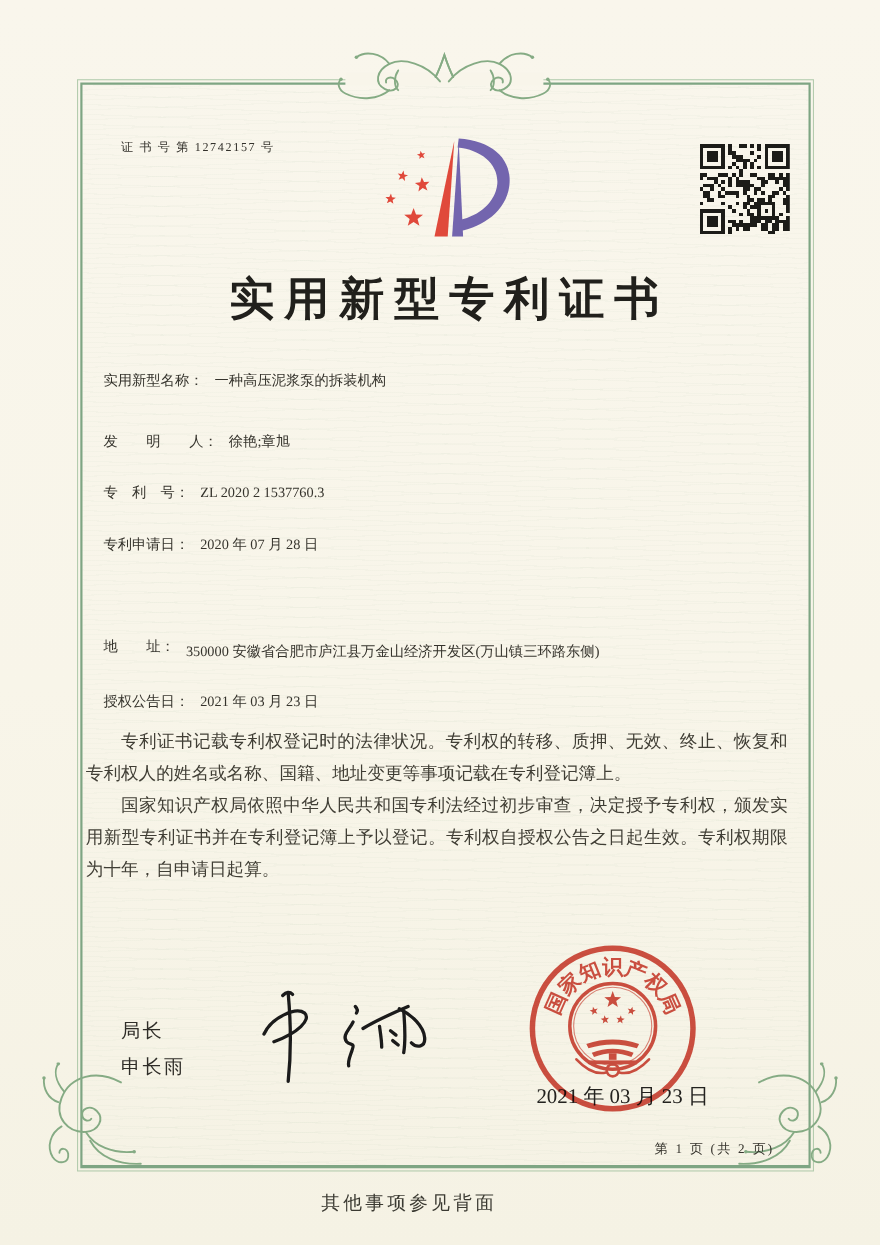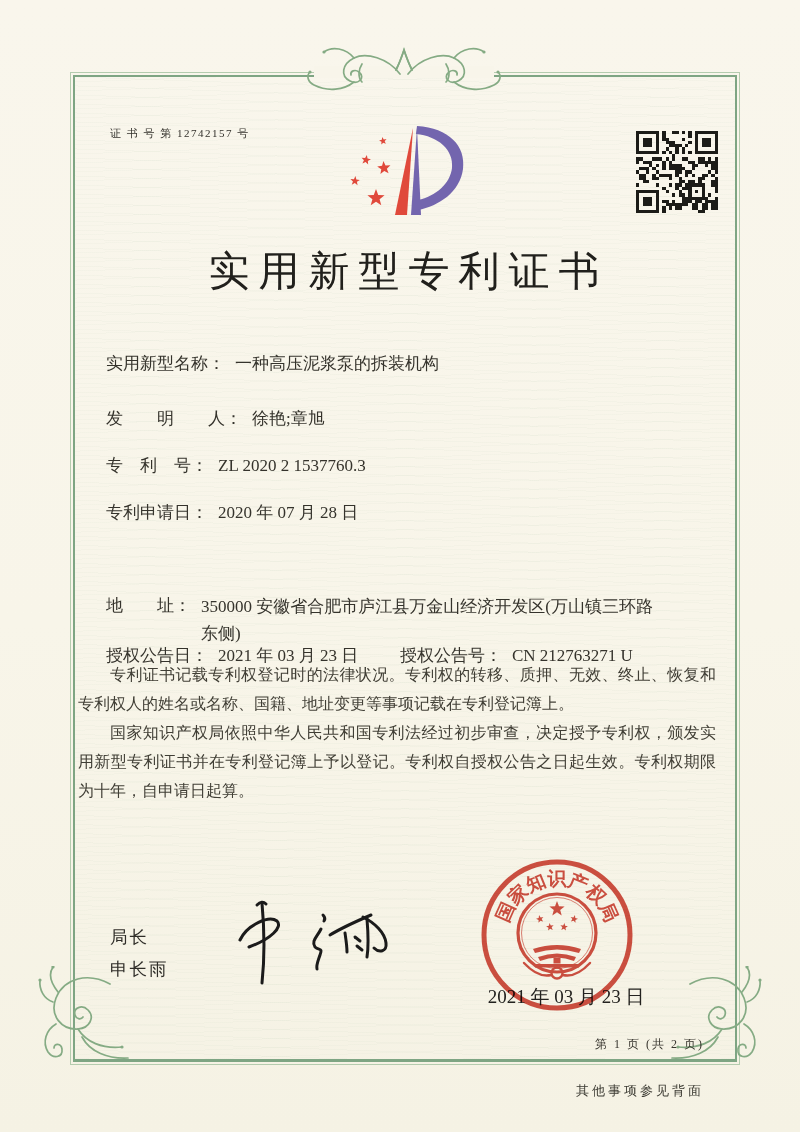--- a/index.html
+++ b/index.html
@@ -17,41 +17,41 @@
     background-image:
       repeating-linear-gradient(2deg, rgba(150,180,150,0.05) 0 1px, transparent 1px 9px),
       repeating-linear-gradient(-2deg, rgba(150,180,150,0.045) 0 1px, transparent 1px 9px);
   }
   
   .cert-no{position:absolute;left:110px;top:126px;font-size:11px;letter-spacing:1.5px;color:#33312b;text-align:center;}
   .logo{position:absolute;left:337px;top:112px;width:138px;height:122px;}
   .qr{position:absolute;left:636px;top:131px;width:82px;height:82px;shape-rendering:crispEdges;}
   .title{
     position:absolute;left:70px;top:244px;width:668px;text-align:center;
-    font-size:41px;font-weight:normal;letter-spacing:9px;text-indent:9px;color:#21201c;
+    font-size:41px;font-weight:bold;letter-spacing:9px;text-indent:9px;color:#21201c;
   }
   
-  .row{position:absolute;left:106px;width:606px;font-size:17px;white-space:nowrap;color:#35332c;margin-top:15px;}
+  .row{position:absolute;left:94px;width:606px;font-size:13px;white-space:nowrap;color:#35332c;}
   .fvalue{margin-left:10px;}
   .row-address{white-space:normal;}
   .row-address .fvalue{display:inline-block;vertical-align:top;width:452px;line-height:26.5px;margin-left:10px;}
   .grant-no-pair{position:absolute;left:294px;top:0;}
   
   .body-text{position:absolute;left:78px;top:660px;width:638px;font-size:16px;line-height:29px;text-align:justify;color:#403e35;}
   .body-text p{margin:0;text-indent:2em;}
   
   .signer{position:absolute;left:110px;top:921px;font-size:17.5px;line-height:32px;letter-spacing:2px;color:#2f2d28;}
   .signature-svg{position:absolute;left:235px;top:895px;width:170px;height:100px;}
   .sig-stroke{fill:none;stroke:#1b1b1b;stroke-width:3;stroke-linecap:round;stroke-linejoin:round;}
   .seal-date{position:absolute;left:480px;top:984px;width:172px;text-align:center;font-size:19px;color:#23221f;z-index:1;}
   .seal-svg{position:absolute;left:477px;top:857px;width:160px;height:158px;z-index:2;mix-blend-mode:multiply;opacity:.93;}
   .seal-char{font-size:19px;font-weight:bold;fill:#cf4538;text-anchor:middle;font-family:"Liberation Serif","DejaVu Serif",serif;}
   
   .page-info{position:absolute;left:40px;top:1036px;width:664px;text-align:right;font-size:12px;letter-spacing:2px;color:#37352e;}
-  .back-note{position:absolute;left:40px;top:1082px;width:664px;text-align:right;font-size:13px;letter-spacing:3px;color:#3b3a32;}
+  .back-note{position:absolute;left:40px;top:1082px;width:664px;text-align:center;font-size:17px;letter-spacing:3px;color:#3b3a32;}
   
   .orn{position:absolute;}
   .orn-top{left:300px;top:40px;width:208px;height:62px;}
   .orn-bl{left:36px;top:966px;width:104px;height:104px;}
   .orn-br{left:660px;top:966px;width:104px;height:104px;transform:scaleX(-1);}
   .orn-stroke{fill:none;stroke:#85ab84;stroke-width:1.7;stroke-linecap:round;}
   .orn-dot{fill:#85ab84;stroke:none;}
 </style>
 </head>
 <body>
@@ -429,23 +429,20 @@
     <span class="flabel">专　利　号：</span><span class="fvalue">ZL 2020 2 1537760.3</span>
   </div>
   <div class="row" style="top:486px">
     <span class="flabel">专利申请日：</span><span class="fvalue">2020 年 07 月 28 日</span>
   </div>
   <div class="row row-address" style="top:579px">
     <span class="flabel">地　　址：</span><span class="fvalue">350000 安徽省合肥市庐江县万金山经济开发区(万山镇三环路东侧)</span>
   </div>
   <div class="row" style="top:629px">
     <span class="flabel">授权公告日：</span><span class="fvalue">2021 年 03 月 23 日</span>
-    <span class="grant-no-pair">
-      <span class="flabel">授权公告号：</span><span class="fvalue">CN 212763271 U</span>
-    </span>
   </div>
 
   <div class="body-text">
     <p>专利证书记载专利权登记时的法律状况。专利权的转移、质押、无效、终止、恢复和专利权人的姓名或名称、国籍、地址变更等事项记载在专利登记簿上。</p>
     <p>国家知识产权局依照中华人民共和国专利法经过初步审查，决定授予专利权，颁发实用新型专利证书并在专利登记簿上予以登记。专利权自授权公告之日起生效。专利权期限为十年，自申请日起算。</p>
   </div>
 
   <div class="signer">
     <div>局长</div>
     <div>申长雨</div>

